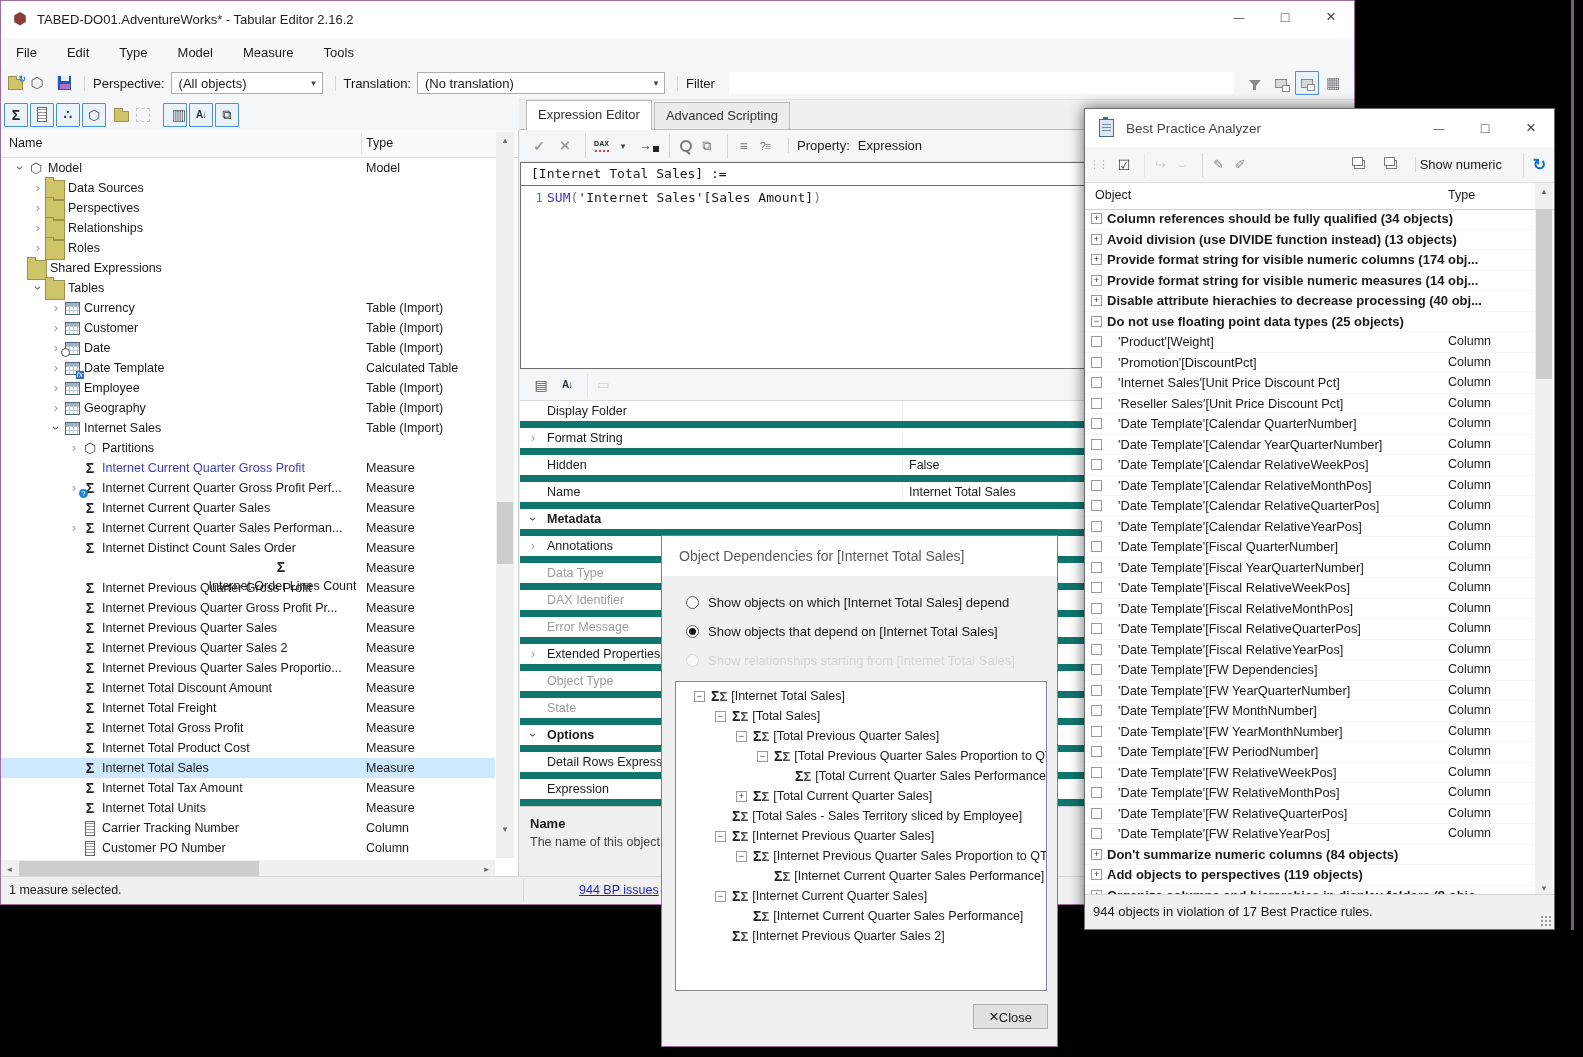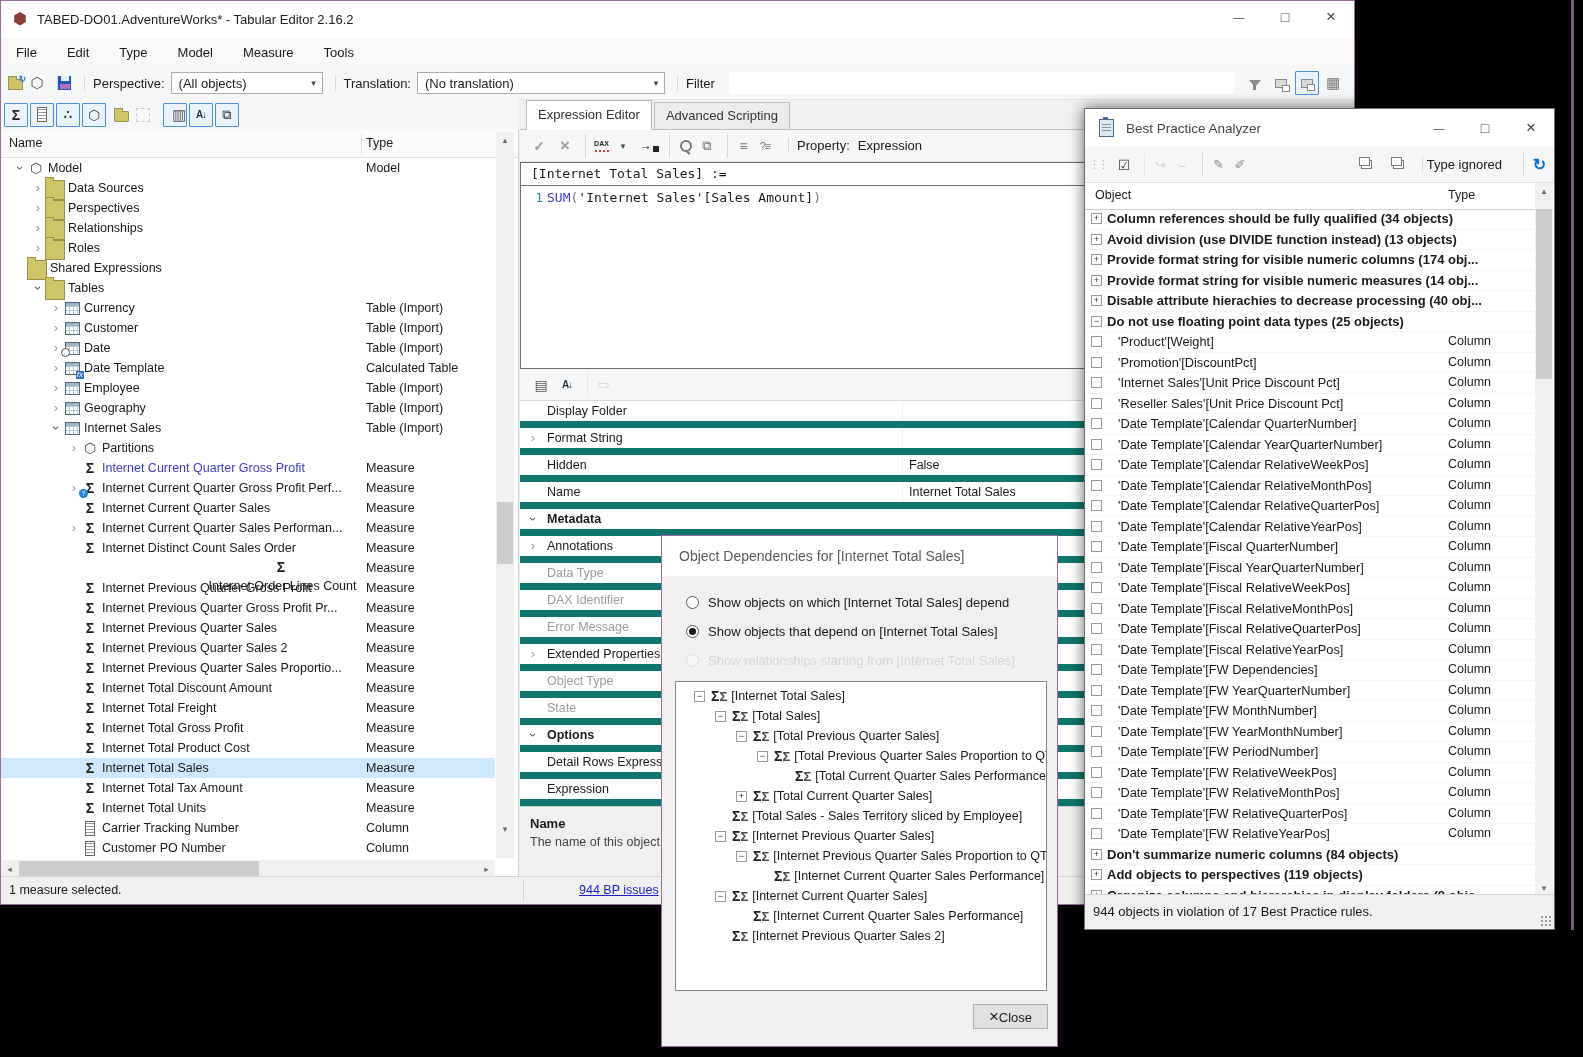--- a/index.html
+++ b/index.html
@@ -848,21 +848,21 @@
         <span class="tb-ic disabled" data-name="ignore-icon"></span>
         <span class="tb-ic sep-before" data-name="script-icon"></span>
         <span class="tb-ic" data-name="fix-icon"></span>
       </div>
     <div class="btb-right">
       <div style="display:flex;align-items:center;gap:6px">
 
       <span class="tb-ic dblbox" data-name="expand-all-icon"></span>
           <span class="tb-ic dblbox" data-name="collapse-all-icon"></span>
         </div>
-      <span class="showign sep-before" data-name="show-ignored-button">Type ignored</span>
+      <span class="showign sep-before" data-name="show-ignored-button">Show numeric</span>
       <span class="tb-ic sep-before" data-name="refresh-icon"></span>
     </div>
   </div>
   <div class="bhead" data-name="bpa-list-header">
     <span class="bh1" data-name="object-column-header">Object</span>
     <span class="bh2" data-name="type-column-header">Type</span>
   </div>
   <div class="brows">
 
   <div class="brow rule" data-name="bpa-row">

